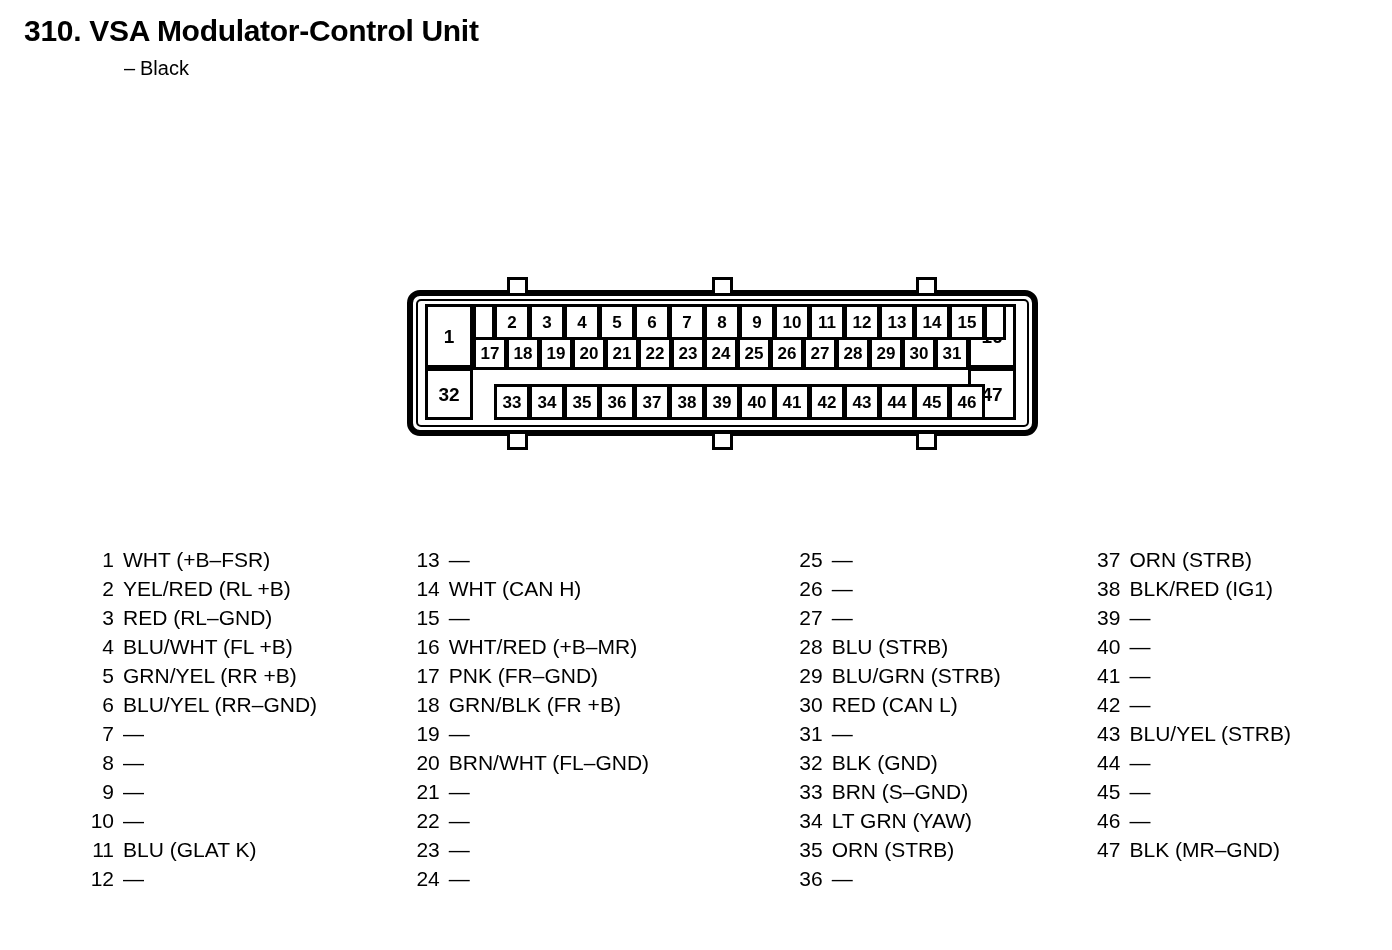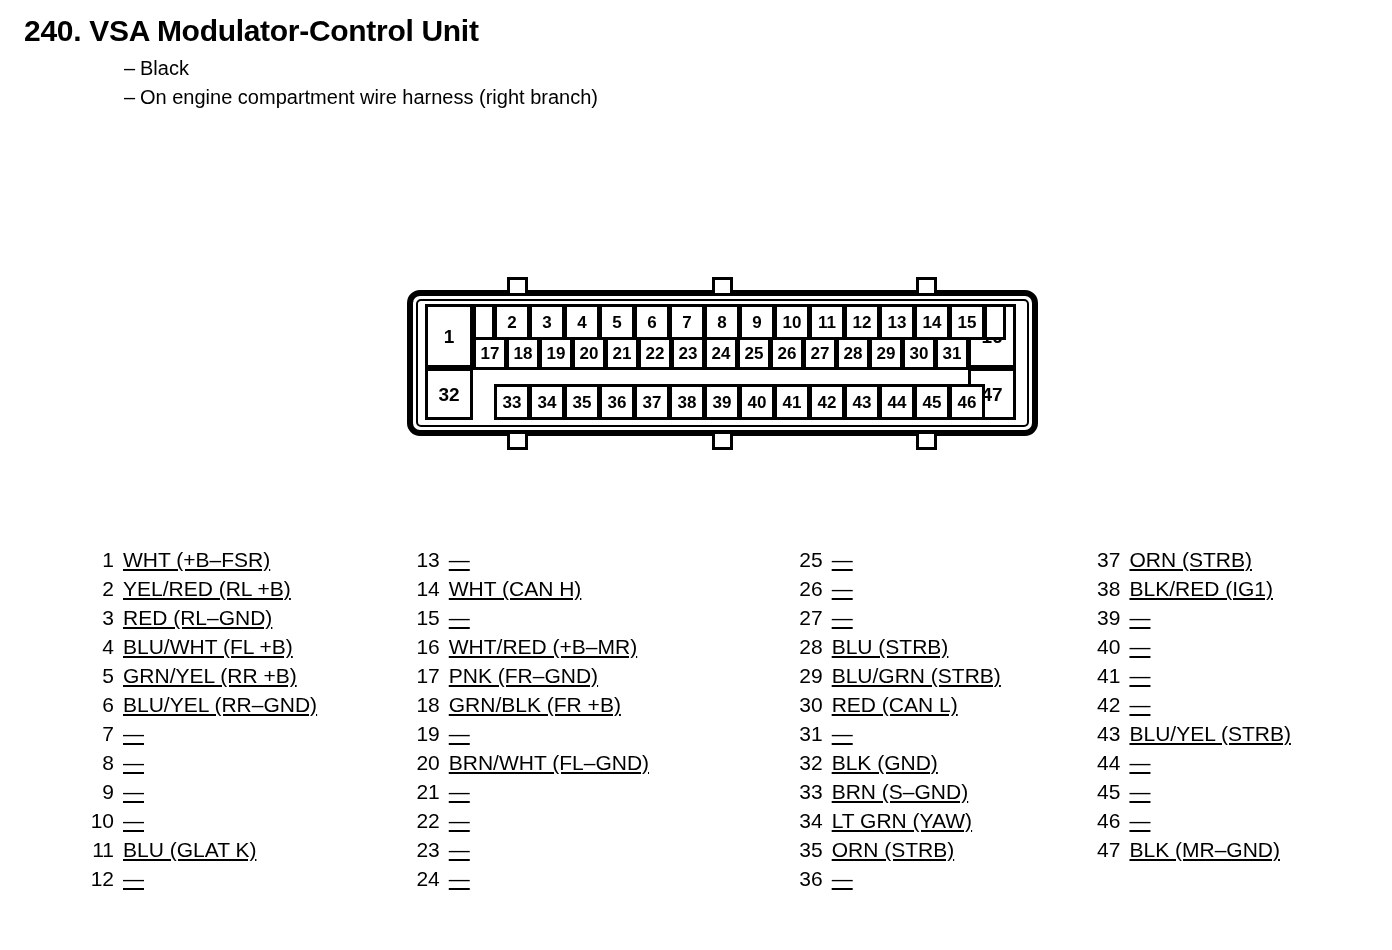--- a/index.html
+++ b/index.html
@@ -129,31 +129,29 @@
     white-space: nowrap;
   }
   .pin-num {
     display: inline-block;
     width: 28px;
     text-align: right;
     flex: 0 0 28px;
   }
   .pin-label {
     margin-left: 9px;
-    text-decoration: underline;
   }
 </style>
 </head>
 <body>
 
 <div id="header-block">
-  <h1 id="page-title">240. VSA Modulator-Control Unit</h1>
+  <h1 id="page-title">310. VSA Modulator-Control Unit</h1>
   <ul id="subtitle-list">
     <li><span class="dash">–</span><span>Black</span></li>
-    <li><span class="dash">–</span><span>On engine compartment wire harness (right branch)</span></li>
   </ul>
 </div>
 
 <div id="connector-wrap">
   <div id="connector-shell"></div>
   <div id="connector-inner"></div>
   <div id="latch-tabs">
       <div class="latch-tab top" style="left: 105px;"></div>
       <div class="latch-tab bottom" style="left: 105px;"></div>
       <div class="latch-tab top" style="left: 310px;"></div>

